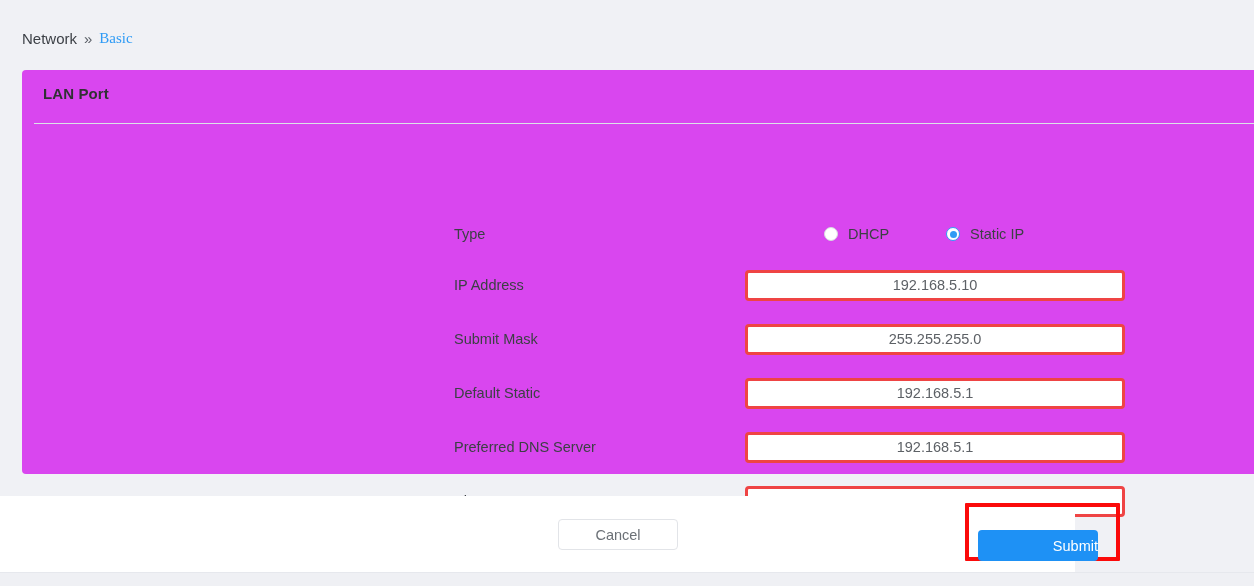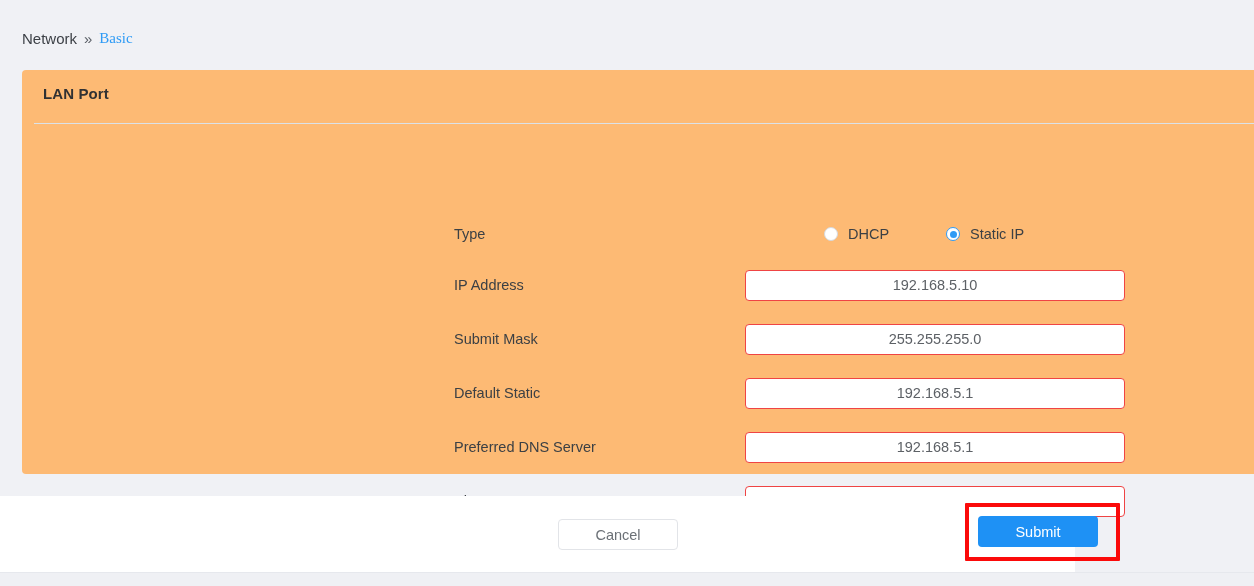--- a/index.html
+++ b/index.html
@@ -42,21 +42,21 @@
     font-family: Liberation Serif, serif;
   }
 
   
   #lan-card {
     position: absolute;
     left: 22px;
     top: 70px;
     width: 1232px;
     height: 404px;
-    background: #fdba74;
+    background: #d946ef;
     border-radius: 4px 0 0 4px;
   }
 
   #card-title {
     position: absolute;
     left: 21px;
     top: 15px;
     font-size: 15px;
     font-weight: bold;
     color: #303133;
@@ -101,21 +101,21 @@
 
   .row-control {
     position: absolute;
     left: 711px;
     width: 380px;
   }
 
   .text-input {
     width: 380px;
     height: 31px;
-    border: 1px solid #ef4444;
+    border: 3px solid #ef4444;
     border-radius: 4px;
     background: #ffffff;
     color: #5d6166;
     font-family: "Liberation Sans", sans-serif;
     font-size: 14.5px;
     text-align: center;
     outline: none;
     display: block;
   }
   .text-input::placeholder { color: #b8bcc2; }
@@ -201,31 +201,32 @@
     width: 155px;
     height: 58px;
     border: 4px solid #fb0a0a;
     background: transparent;
     border-radius: 1px;
   }
 
   #submit-button {
     position: absolute;
     left: 978px;
-    top: 20px;
+    top: 34px;
     width: 120px;
     height: 31px;
     background: #1e91f5;
     border: none;
     border-radius: 4px;
     color: #ffffff;
     font-family: "Liberation Sans", sans-serif;
     font-size: 14.5px;
     cursor: pointer;
     padding: 0;
+    text-align: right;
   }
 
   
   #bottom-strip {
     position: absolute;
     left: 0;
     top: 572px;
     width: 1254px;
     height: 14px;
     background: #eff0f4;

